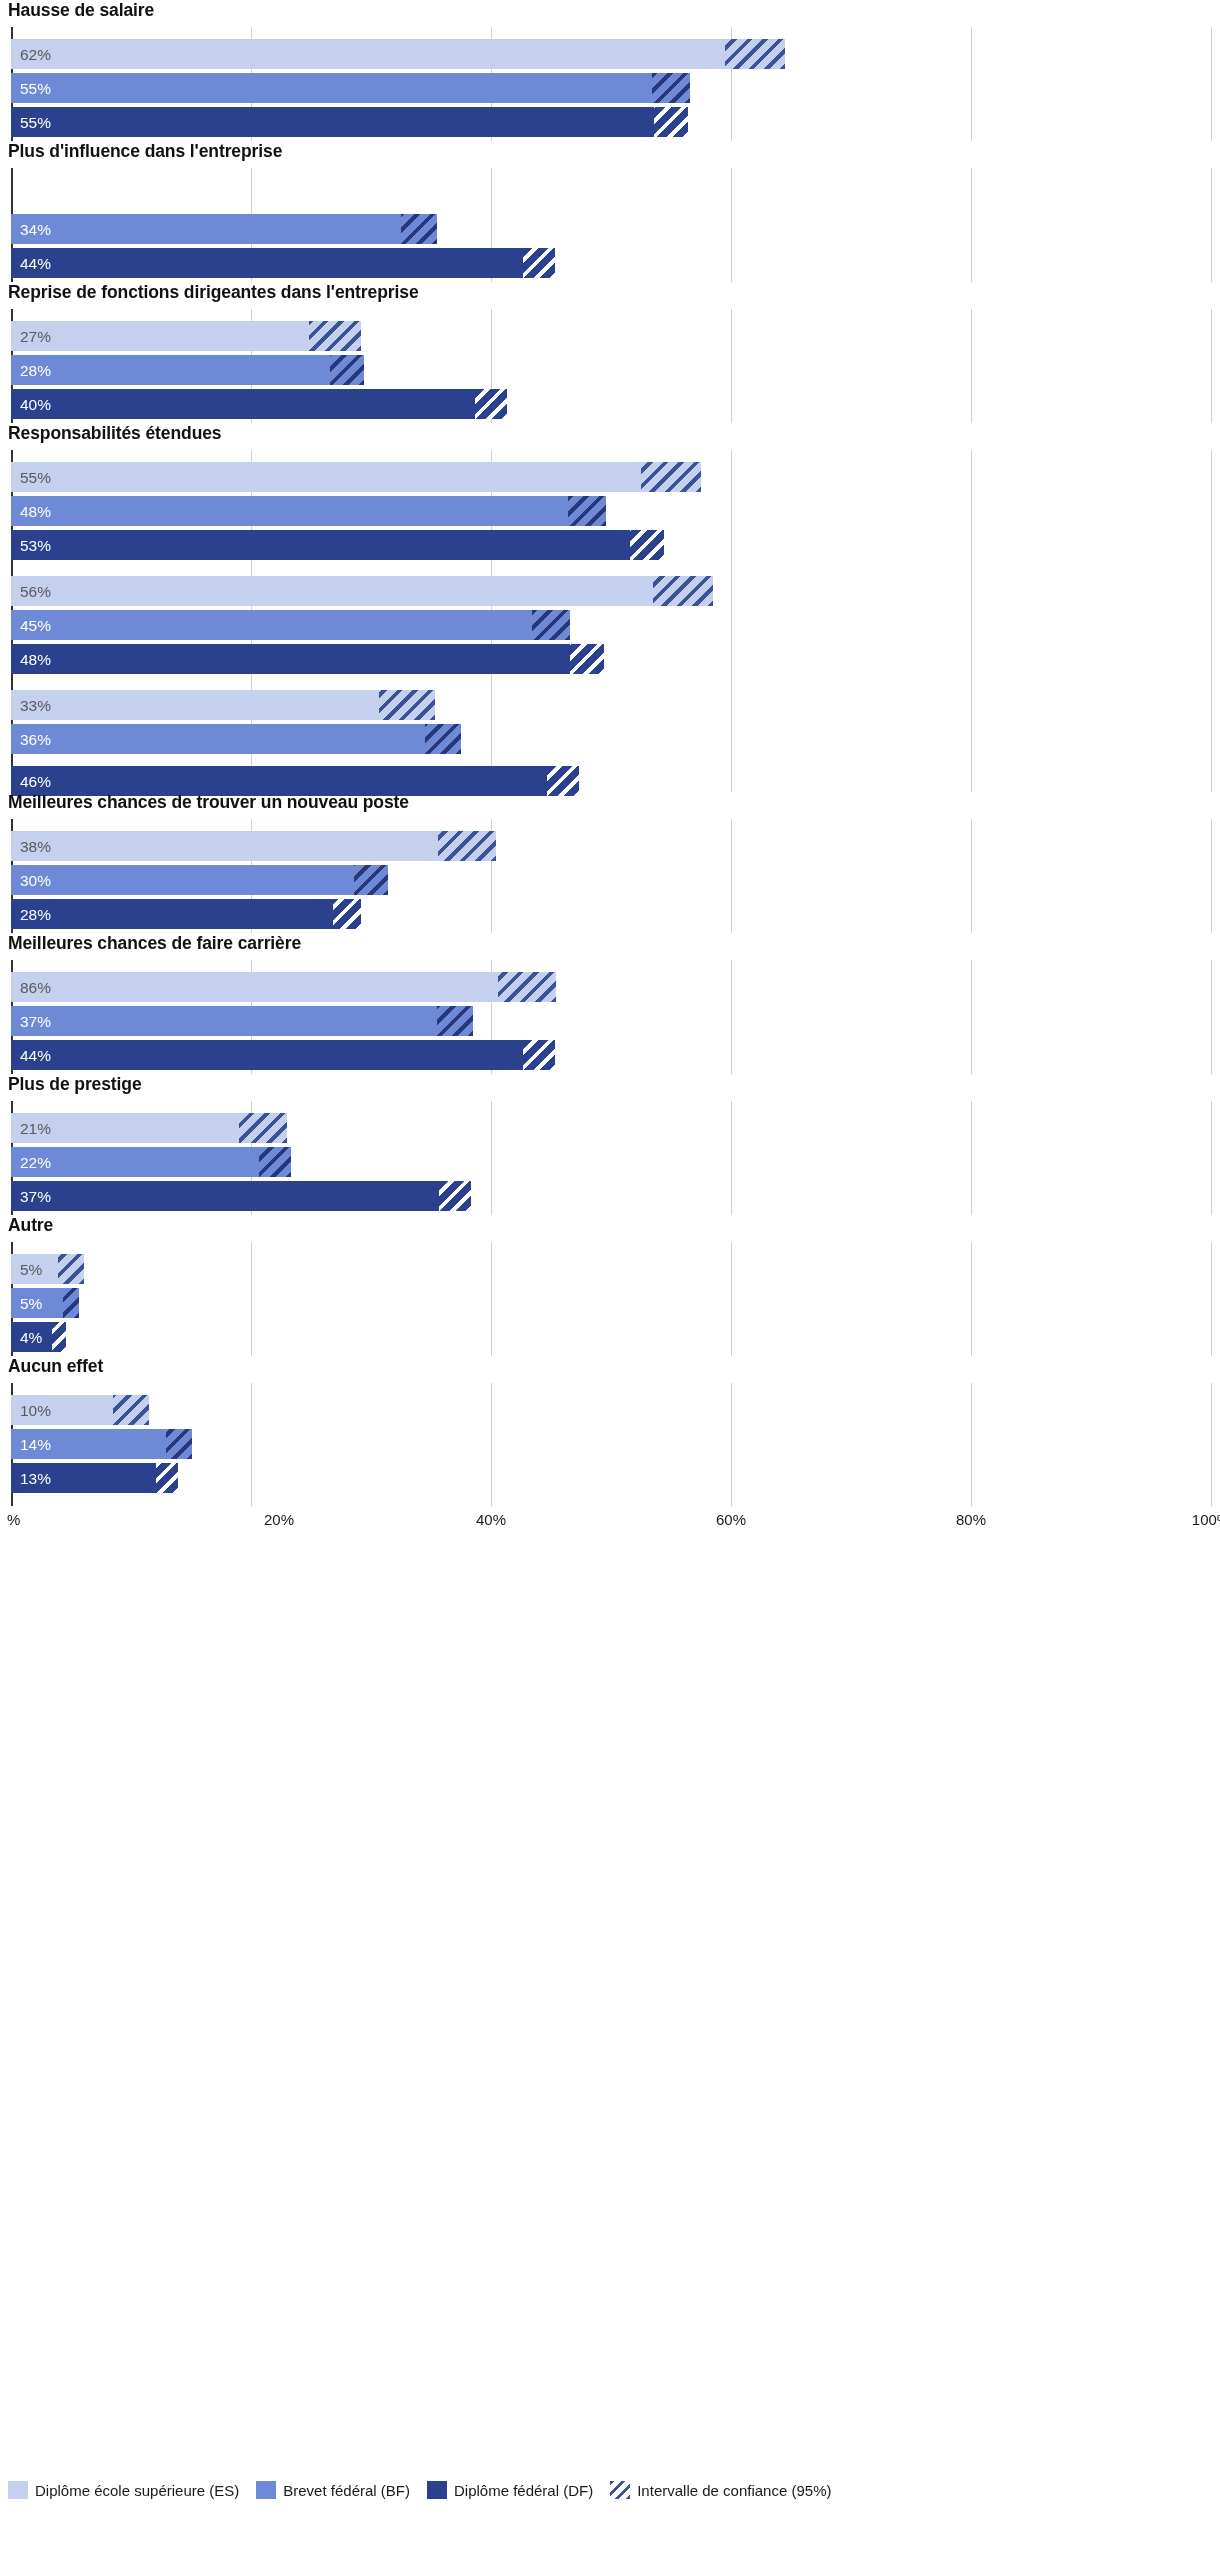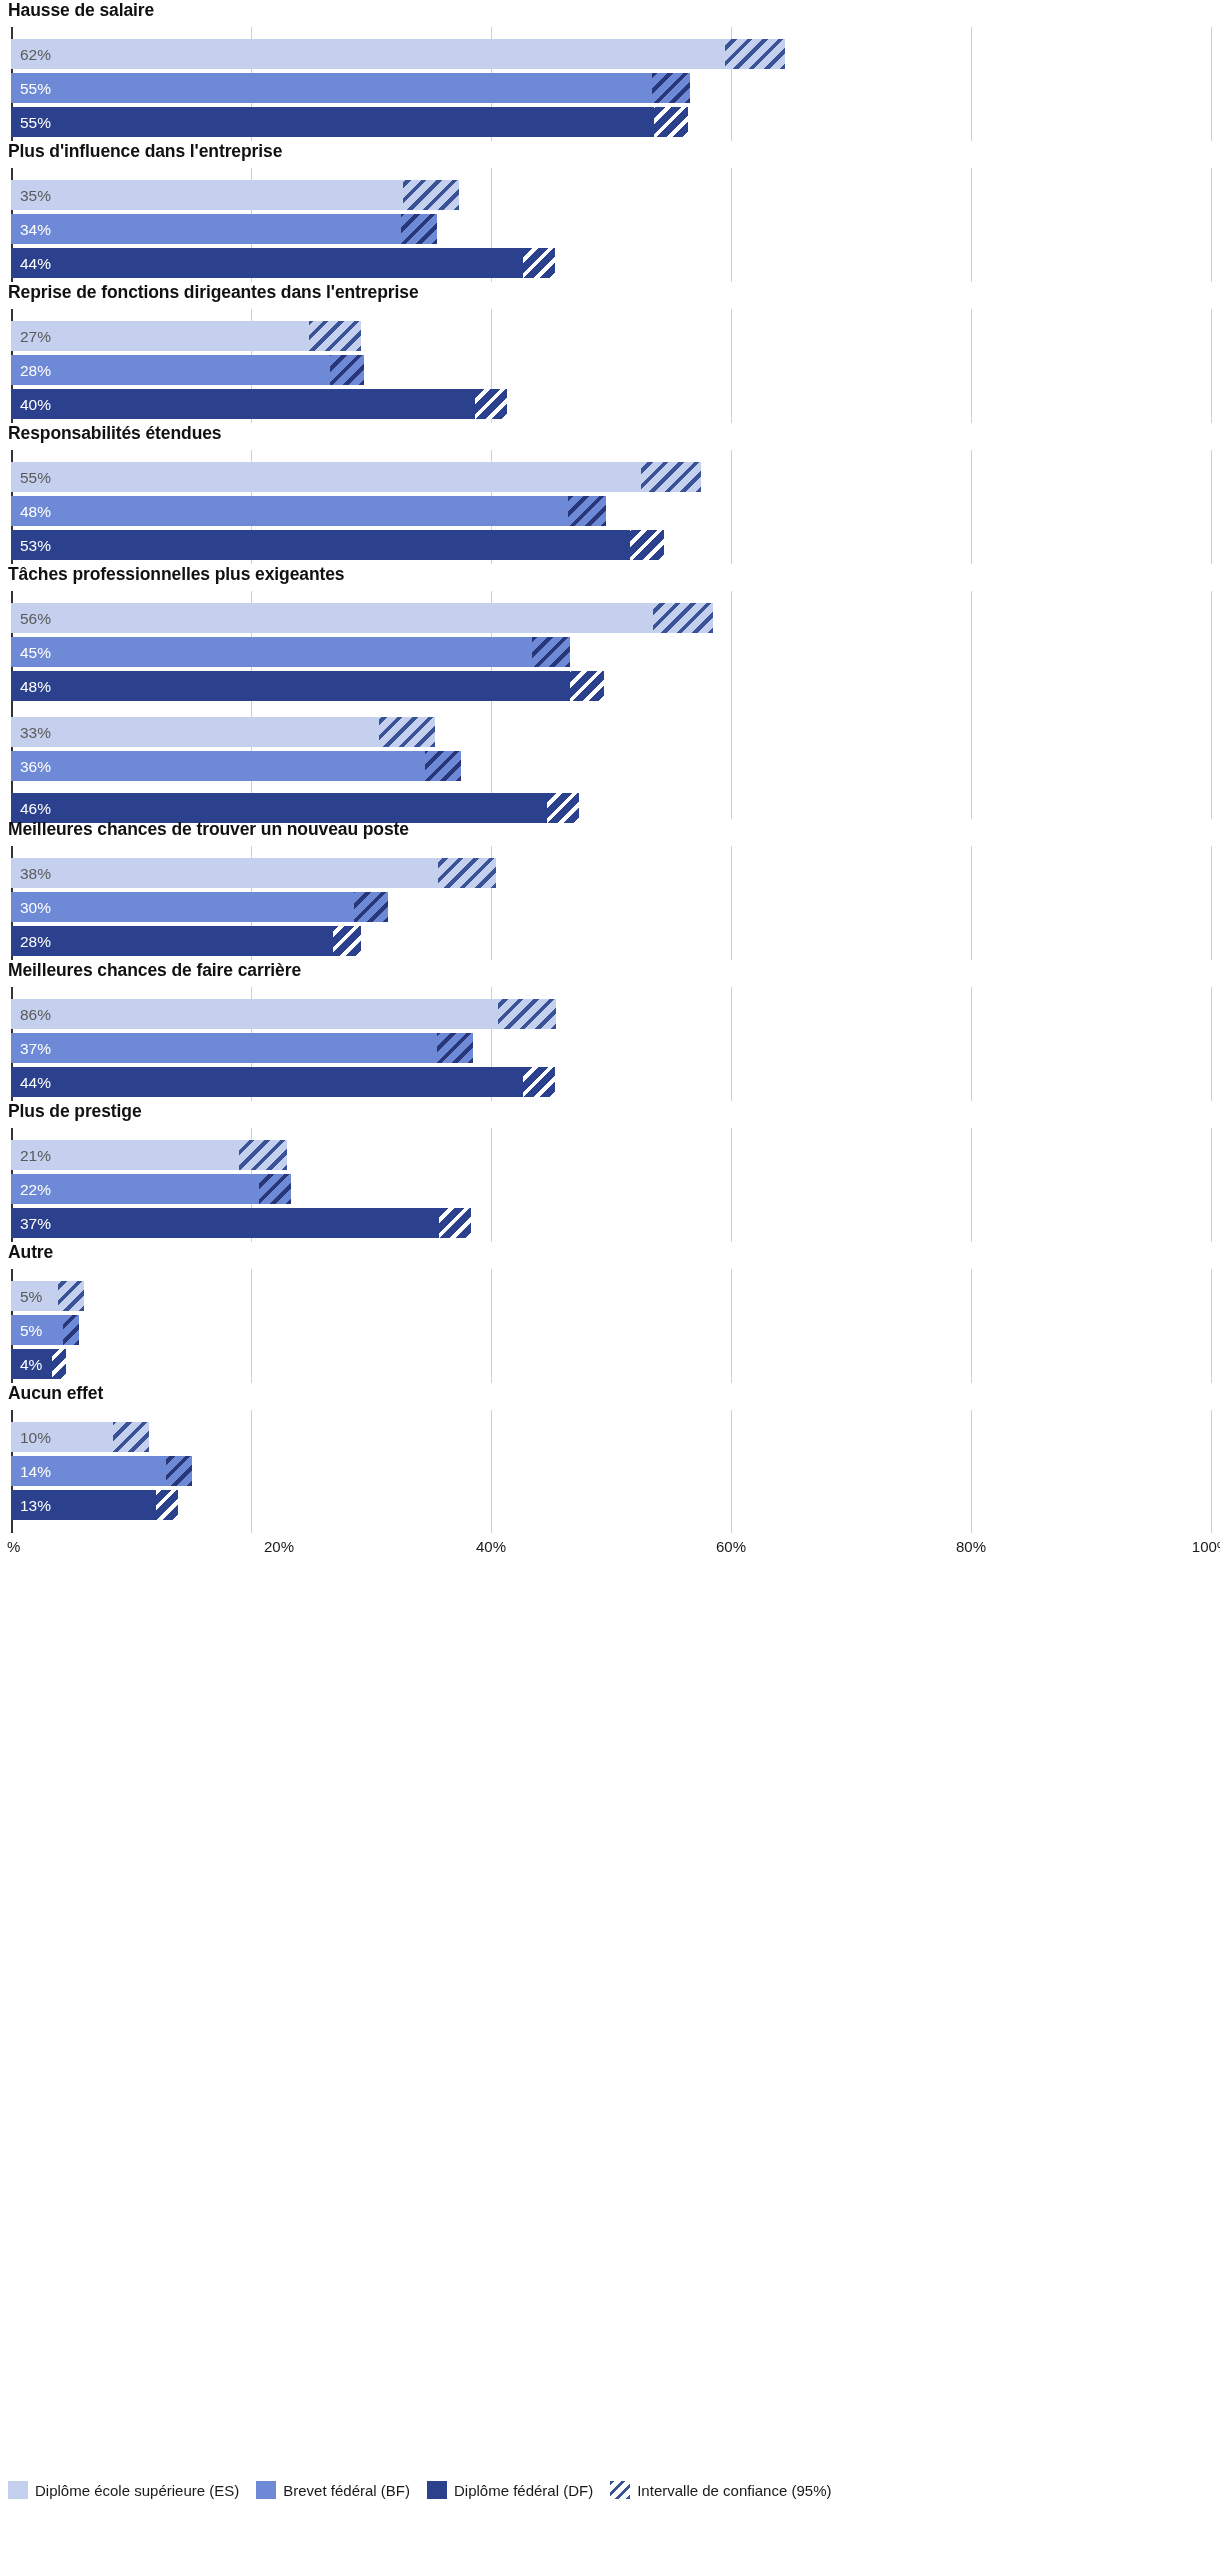--- a/index.html
+++ b/index.html
@@ -209,25 +209,20 @@
       </div>
       <div class="group">
         <div class="group-title">Plus d'influence dans l'entreprise</div>
         <div class="plot">
           <div class="axis-line"></div>
           <div class="gridline" style="left: 240px;"></div>
           <div class="gridline" style="left: 480px;"></div>
           <div class="gridline" style="left: 720px;"></div>
           <div class="gridline" style="left: 960px;"></div>
           <div class="gridline" style="left: 1200px;"></div>
-          <div class="bar-row" style="top: 12px; width: 475.2px;">
-            <div class="bar s0" style="width: 420px;"></div>
-            <div class="bar-ci ci0" style="left: 392.4px; width: 55.2px;"></div>
-            <div class="bar-label lbl0">35%</div>
-          </div>
           <div class="bar-row" style="top: 46px; width: 444px;">
             <div class="bar s1" style="width: 408px;"></div>
             <div class="bar-ci ci1" style="left: 390px; width: 36px;"></div>
             <div class="bar-label lbl1">34%</div>
           </div>
           <div class="bar-row" style="top: 80px; width: 559.2px;">
             <div class="bar s2" style="width: 528px;"></div>
             <div class="bar-ci ci2" style="left: 512.4px; width: 31.2px;"></div>
             <div class="bar-label lbl2">44%</div>
           </div>
@@ -279,21 +274,20 @@
             <div class="bar-label lbl1">48%</div>
           </div>
           <div class="bar-row" style="top: 80px; width: 669.6px;">
             <div class="bar s2" style="width: 636px;"></div>
             <div class="bar-ci ci2" style="left: 619.2px; width: 33.6px;"></div>
             <div class="bar-label lbl2">53%</div>
           </div>
         </div>
       </div>
       <div class="group">
-        <div class="group-title">Tâches professionnelles plus exigeantes</div>
         <div class="plot">
           <div class="axis-line"></div>
           <div class="gridline" style="left: 240px;"></div>
           <div class="gridline" style="left: 480px;"></div>
           <div class="gridline" style="left: 720px;"></div>
           <div class="gridline" style="left: 960px;"></div>
           <div class="gridline" style="left: 1200px;"></div>
           <div class="bar-row" style="top: 12px; width: 732px;">
             <div class="bar s0" style="width: 672px;"></div>
             <div class="bar-ci ci0" style="left: 642px; width: 60px;"></div>

